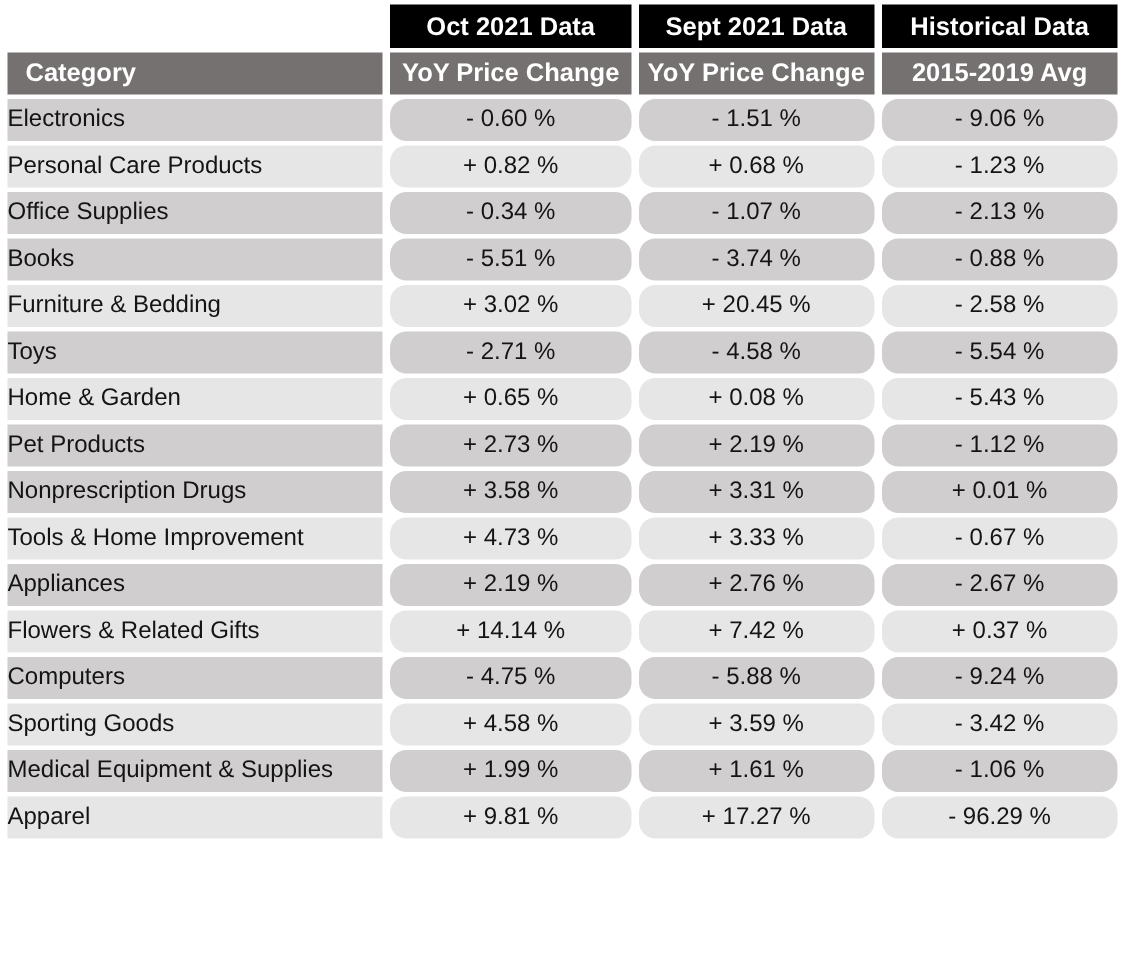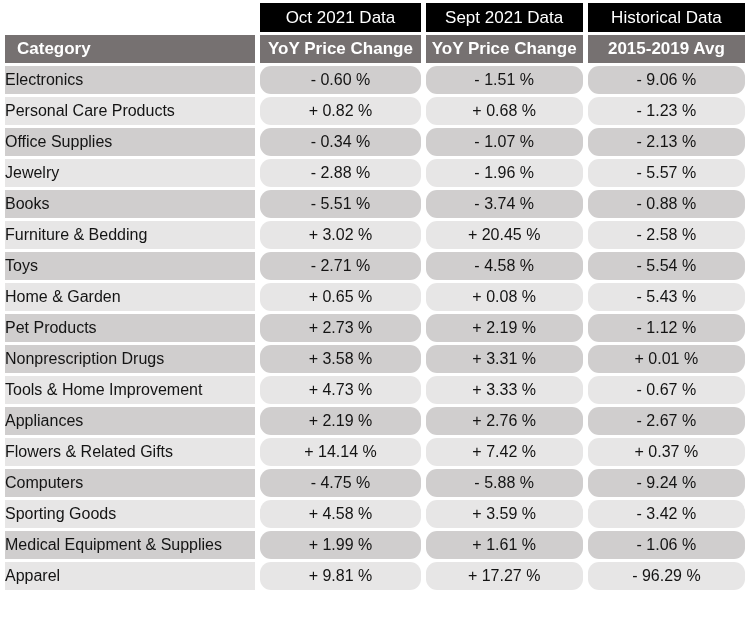--- a/index.html
+++ b/index.html
@@ -29,21 +29,21 @@
     padding:0;
     font-size:16px;
     line-height:28px;
     color:var(--body-text);
     white-space:nowrap;
     overflow:hidden;
   }
   tr.group-header th{
     background:var(--header-black);
     color:var(--header-text);
-    font-weight:normal;
+    font-weight:bold;
     font-size:17px;
     text-align:center;
     height:29px;
   }
   tr.group-header th.blank{
     background:transparent;
   }
   tr.sub-header th{
     background:var(--header-gray);
     color:var(--header-text);
@@ -102,26 +102,20 @@
         <td class="cat">Personal Care Products</td>
         <td class="val">+ 0.82 %</td>
         <td class="val">+ 0.68 %</td>
         <td class="val">- 1.23 %</td>
       </tr>
       <tr class="dark">
         <td class="cat">Office Supplies</td>
         <td class="val">- 0.34 %</td>
         <td class="val">- 1.07 %</td>
         <td class="val">- 2.13 %</td>
-      </tr>
-      <tr class="light">
-        <td class="cat">Jewelry</td>
-        <td class="val">- 2.88 %</td>
-        <td class="val">- 1.96 %</td>
-        <td class="val">- 5.57 %</td>
       </tr>
       <tr class="dark">
         <td class="cat">Books</td>
         <td class="val">- 5.51 %</td>
         <td class="val">- 3.74 %</td>
         <td class="val">- 0.88 %</td>
       </tr>
       <tr class="light">
         <td class="cat">Furniture &amp; Bedding</td>
         <td class="val">+ 3.02 %</td>

